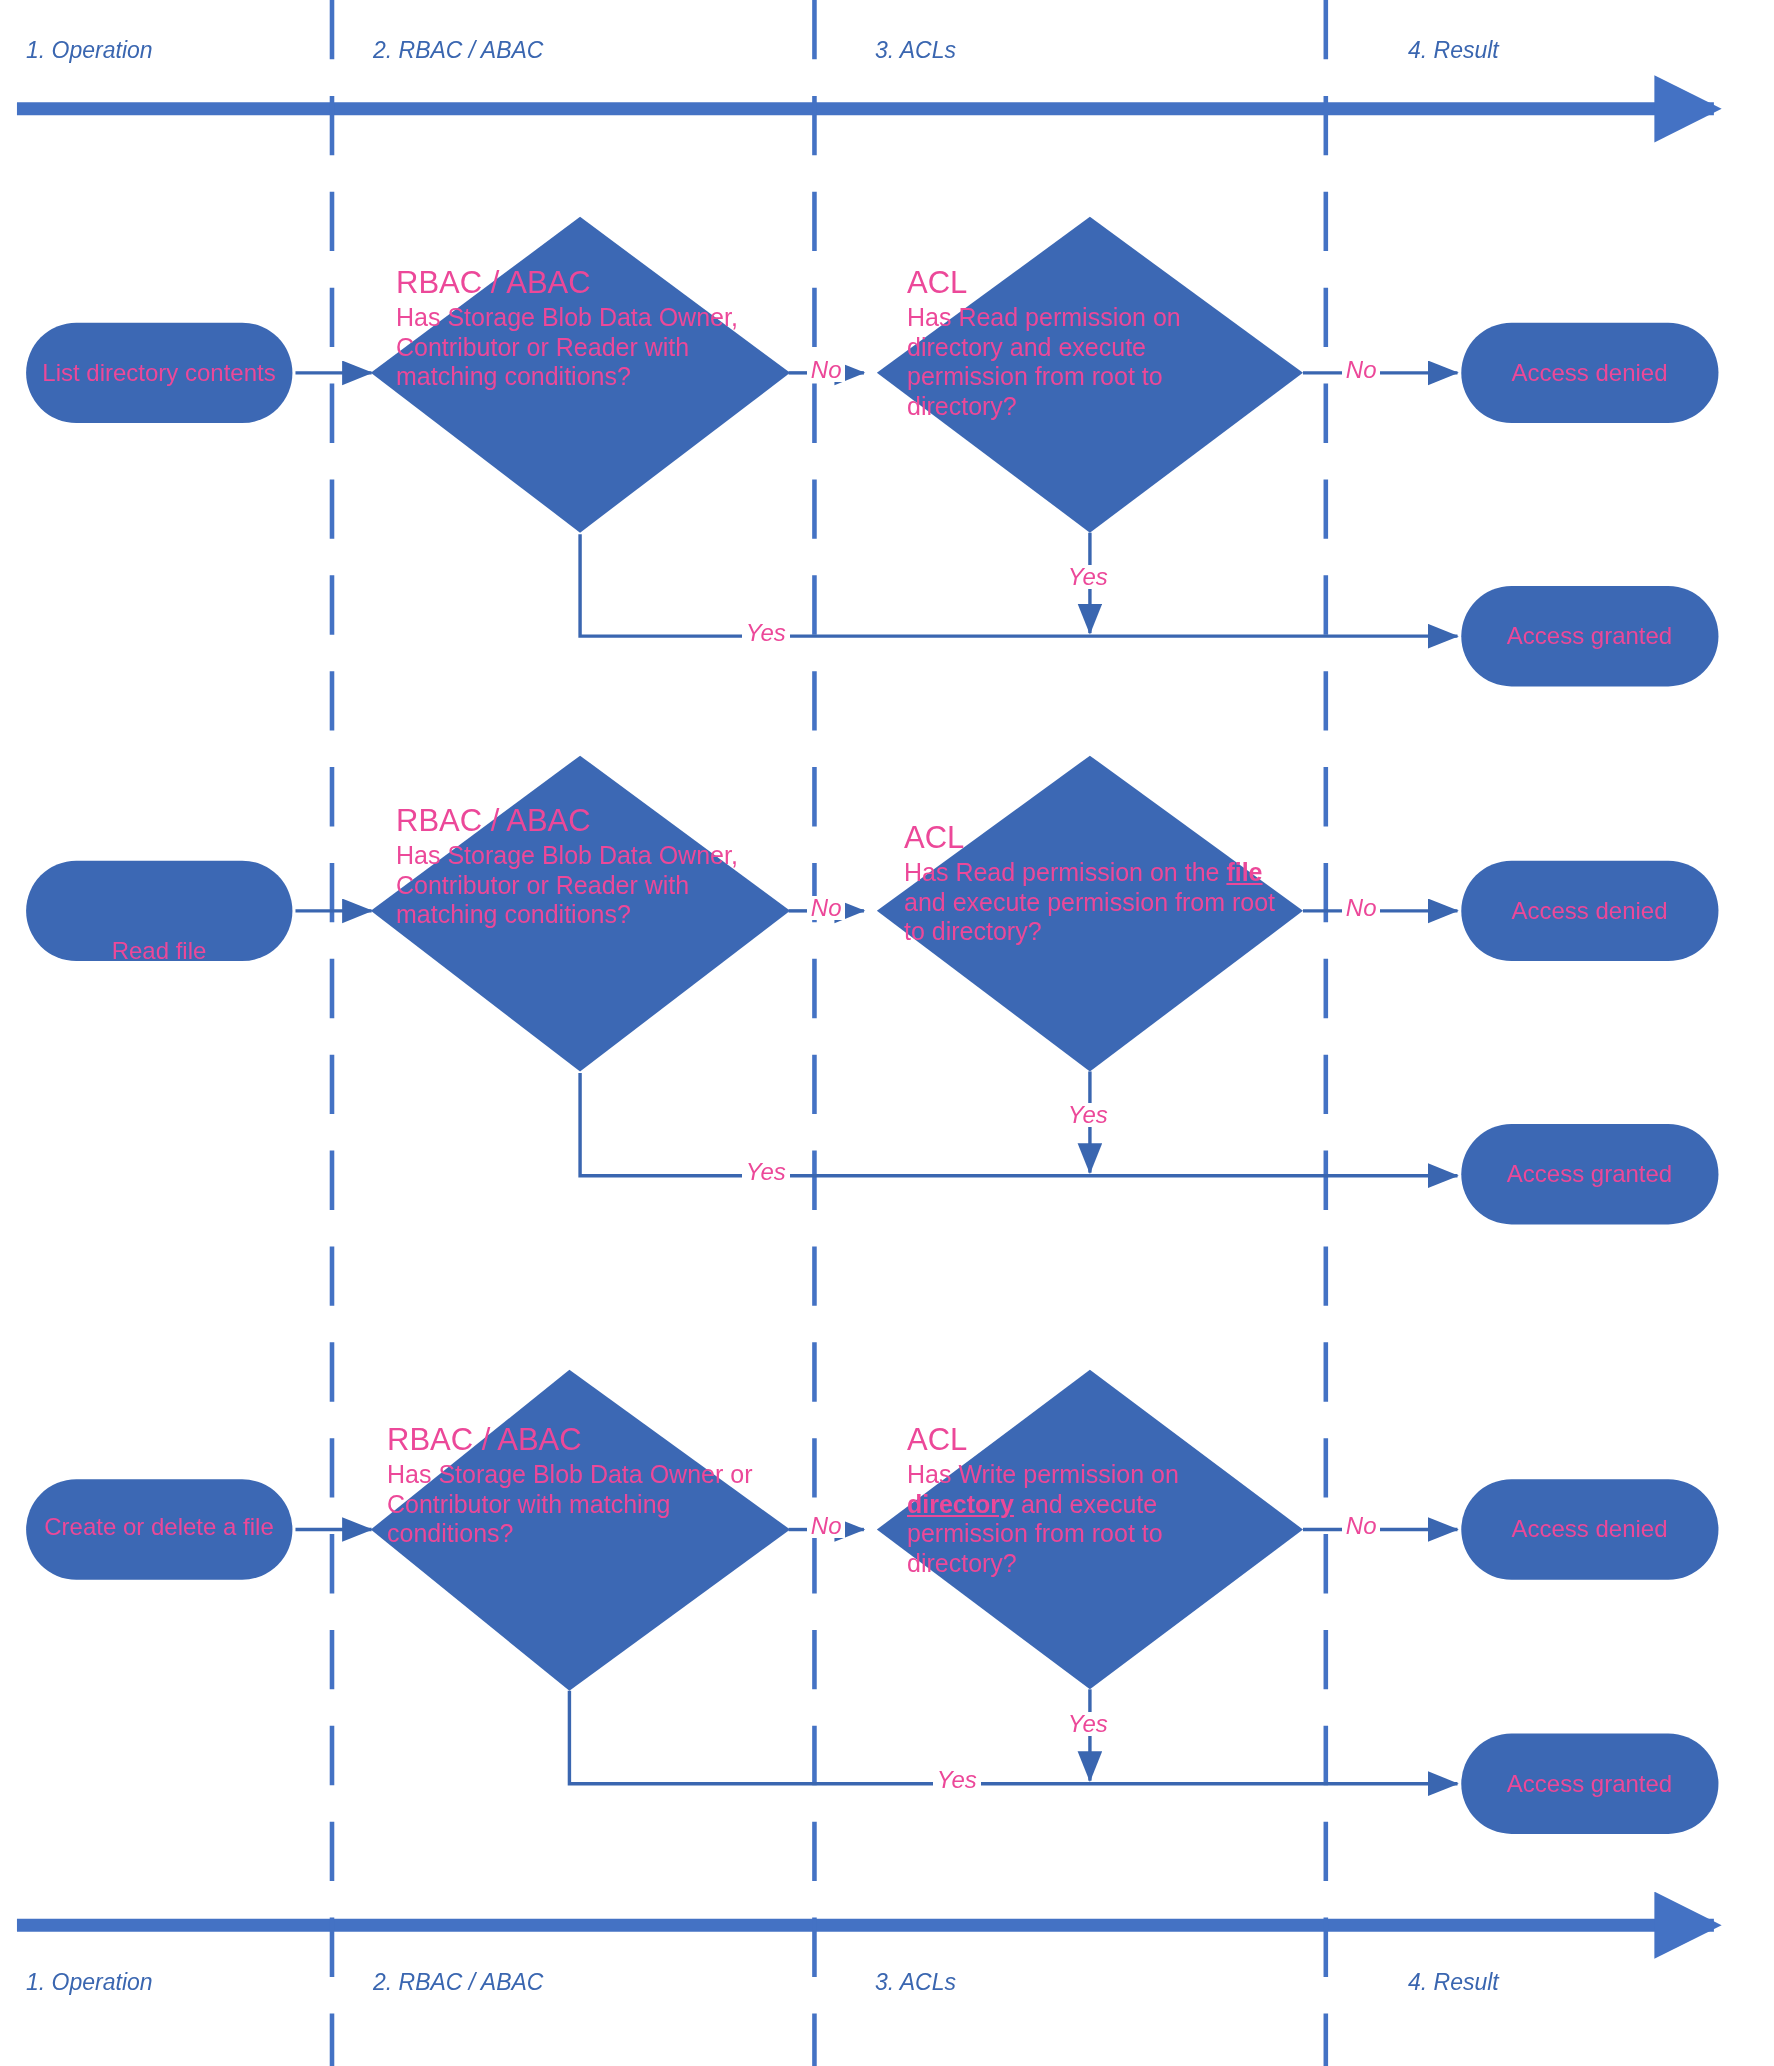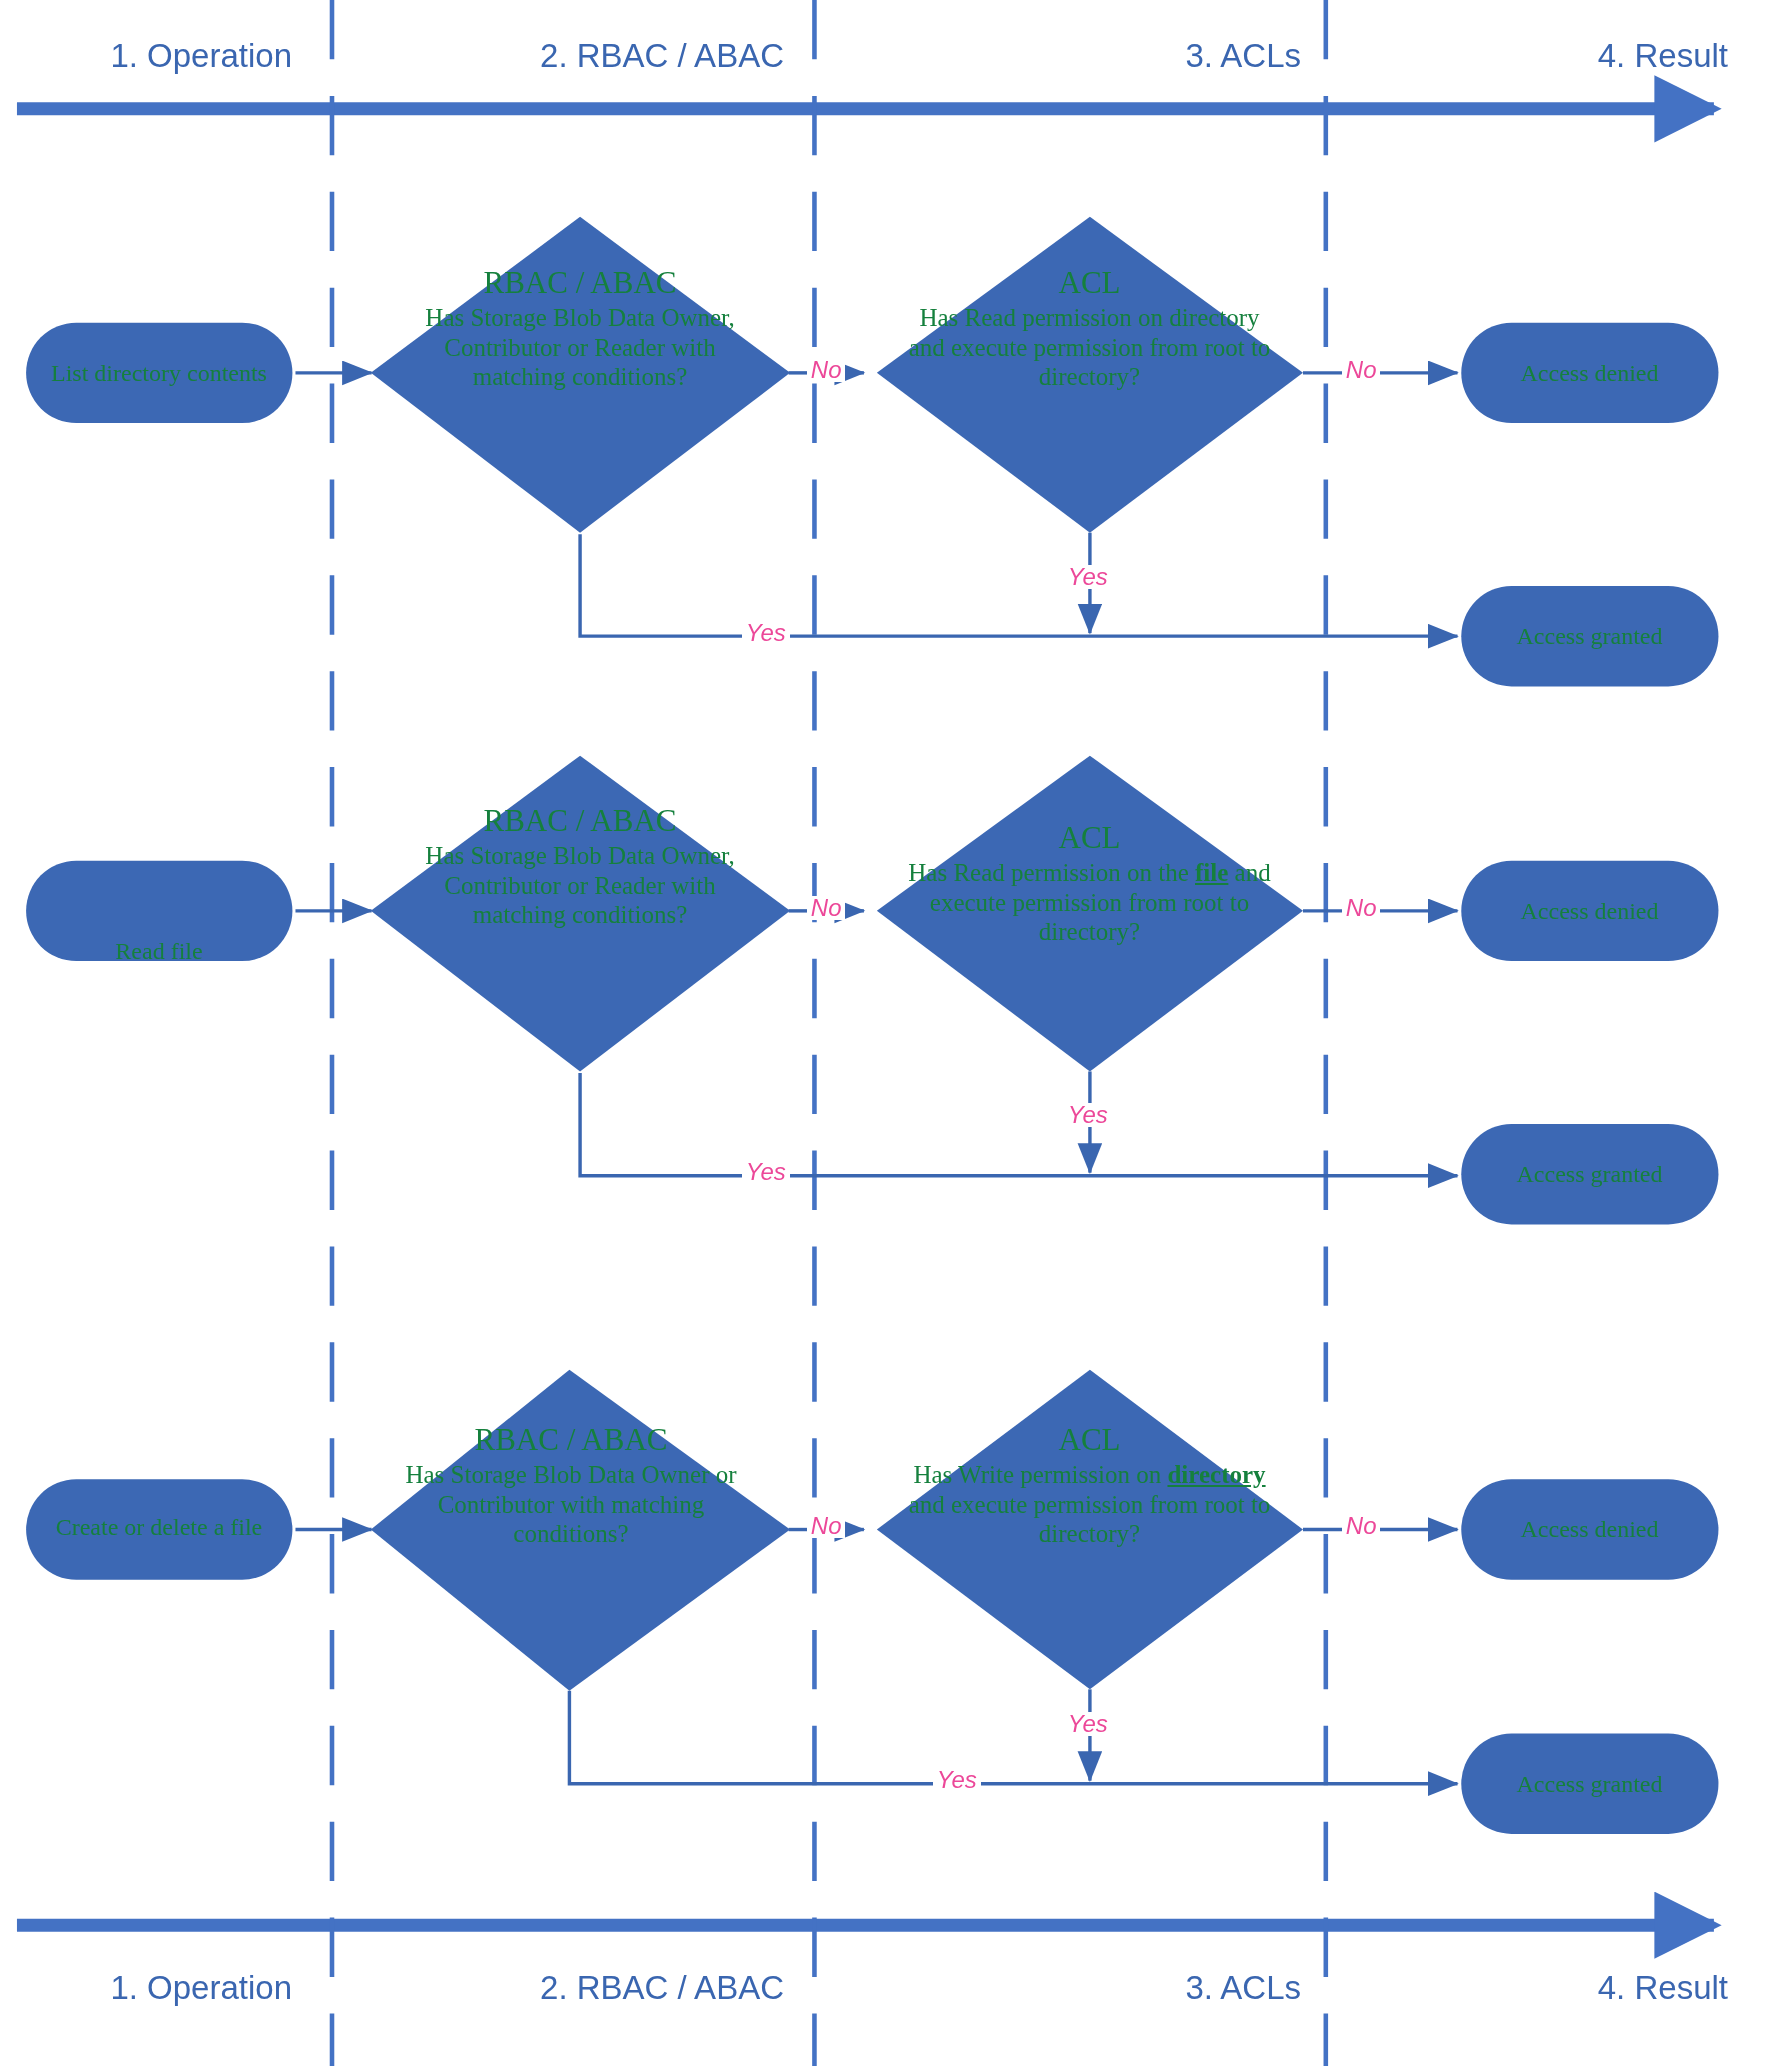--- a/index.html
+++ b/index.html
@@ -21,32 +21,32 @@
     position: absolute;
     left: 0;
     top: 0;
     width: 1775px;
     height: 2066px;
   }
   
   .lane-label {
     position: absolute;
     color: #3A66B0;
-    font-size: 33px;
-    text-align: right;
+    font-size: 23px;
+    text-align: left;
     white-space: nowrap;
     font-family: "Liberation Sans", sans-serif;
+    font-style: italic;
   }
   
   .node-text {
     position: absolute;
-    color: #15803d;
-    text-align: center;
+    color: #ec4899;
     line-height: 1.18;
-    font-family: Liberation Serif, serif;
+    font-family: Liberation Sans, sans-serif;
     pointer-events: none;
   }
   .pill-text {
     font-size: 24px;
     display: flex;
     align-items: center;
     justify-content: center;
     height: 100%;
     width: 100%;
   }

